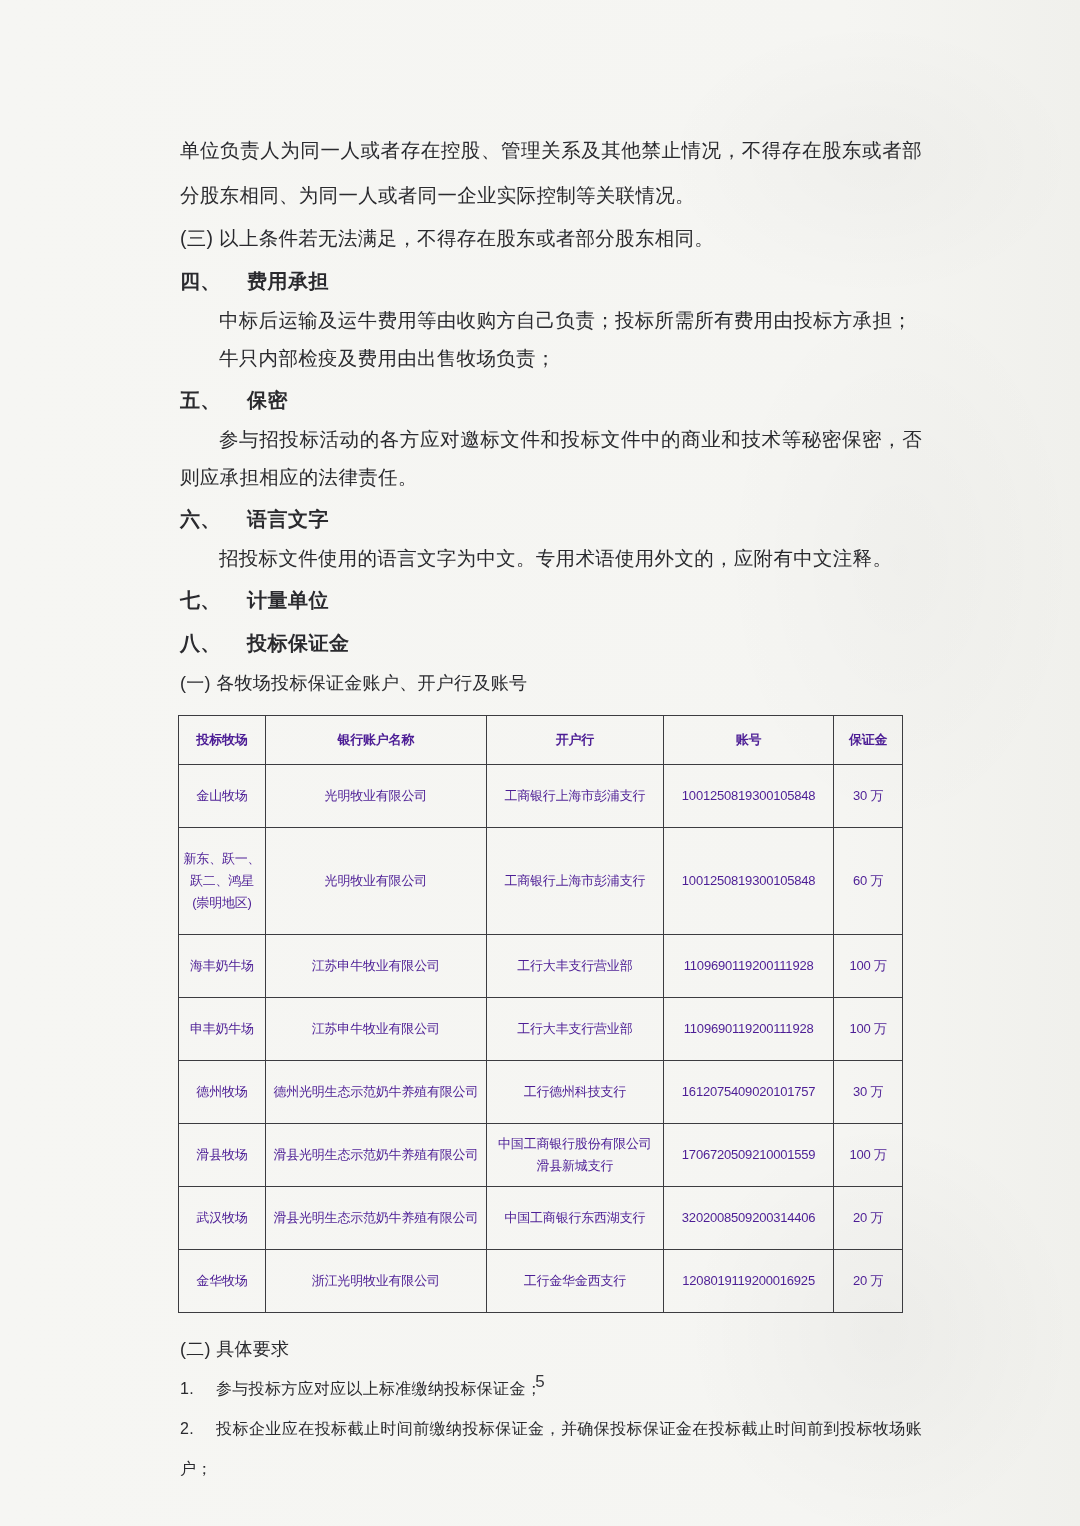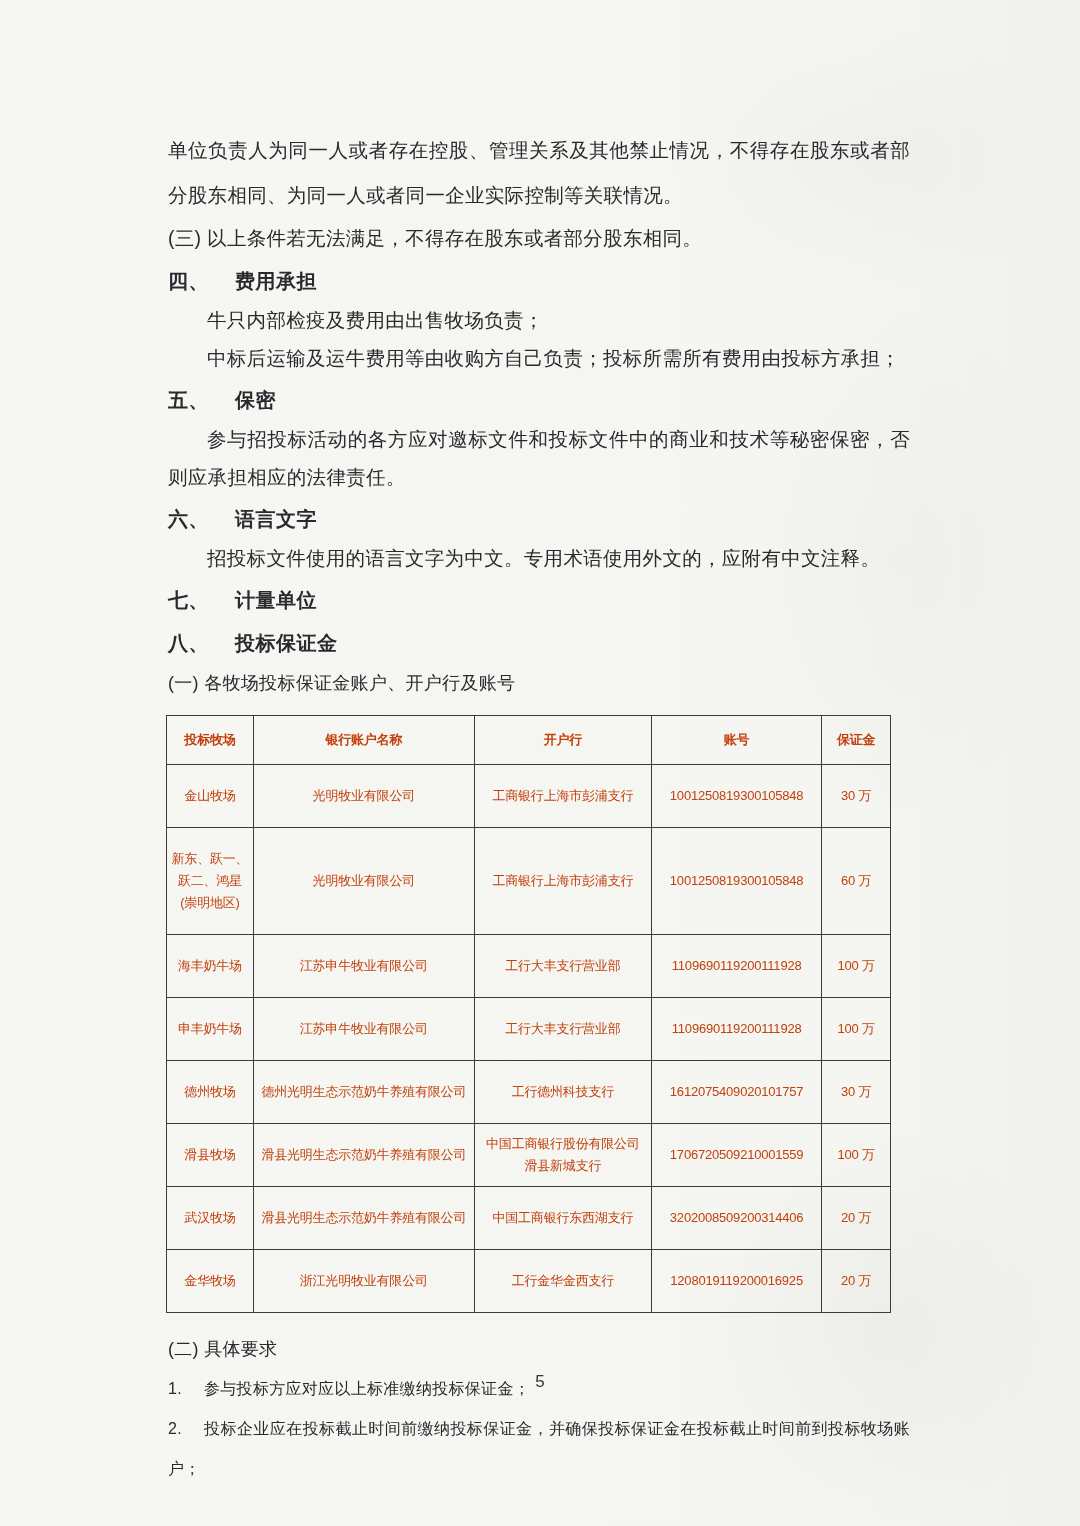--- a/index.html
+++ b/index.html
@@ -13,21 +13,21 @@
     color: #2a2a2e;
     background-color: #f5f5f2;
     background-image:
       radial-gradient(ellipse 300px 200px at 870px 160px, rgba(0,0,0,0.025), rgba(0,0,0,0) 70%),
       radial-gradient(ellipse 260px 400px at 900px 560px, rgba(0,0,0,0.02), rgba(0,0,0,0) 70%),
       radial-gradient(ellipse 280px 300px at 880px 1330px, rgba(0,0,0,0.03), rgba(0,0,0,0) 70%),
       linear-gradient(90deg, #f6f6f3 0%, #f5f5f2 78%, #f0f0ec 100%);
   }
   .content {
     position: absolute;
-    left: 168px; top: 128px;
+    left: 180px; top: 128px;
     width: 742px;
   }
   .para {
     font-size: 19.5px;
     line-height: 45px;
     text-align: justify;
     letter-spacing: 0.3px;
     margin: 0;
   }
   .line {
@@ -73,21 +73,21 @@
     margin-top: 12px;
     margin-left: -2px;
     table-layout: fixed;
   }
   table.deposit th, table.deposit td {
     border: 1px solid #3c3c40;
     text-align: center;
     vertical-align: middle;
     font-size: 13px;
     line-height: 22px;
-    color: #c2410c;
+    color: #4c1d95;
     padding: 4px 5px;
     letter-spacing: -0.2px;
     overflow: hidden;
   }
   table.deposit th { font-weight: bold; height: 40px; }
   table.deposit td:first-child { padding: 20px 3px; }
   tbody tr:nth-child(1) { height: 52px; }
   tbody tr:nth-child(2) { height: 100px; }
   tbody tr:nth-child(3) { height: 42px; }
   tbody tr:nth-child(4) { height: 40px; }
@@ -111,22 +111,22 @@
 <div class="content">
 
   <p class="para">单位负责人为同一人或者存在控股、管理关系及其他禁止情况，不得存在股东或者部分股东相同、为同一人或者同一企业实际控制等关联情况。</p>
 
   <p class="line">(三) 以上条件若无法满足，不得存在股东或者部分股东相同。</p>
 
   <div class="sec-heading">
     <span class="sec-num">四、</span>
     <span>费用承担</span>
   </div>
+  <p class="body-para">中标后运输及运牛费用等由收购方自己负责；投标所需所有费用由投标方承担；</p>
   <p class="body-para">牛只内部检疫及费用由出售牧场负责；</p>
-  <p class="body-para">中标后运输及运牛费用等由收购方自己负责；投标所需所有费用由投标方承担；</p>
 
   <div class="sec-heading">
     <span class="sec-num">五、</span>
     <span>保密</span>
   </div>
   <p class="body-para">参与招投标活动的各方应对邀标文件和投标文件中的商业和技术等秘密保密，否则应承担相应的法律责任。</p>
 
   <div class="sec-heading">
     <span class="sec-num">六、</span>
     <span>语言文字</span>

